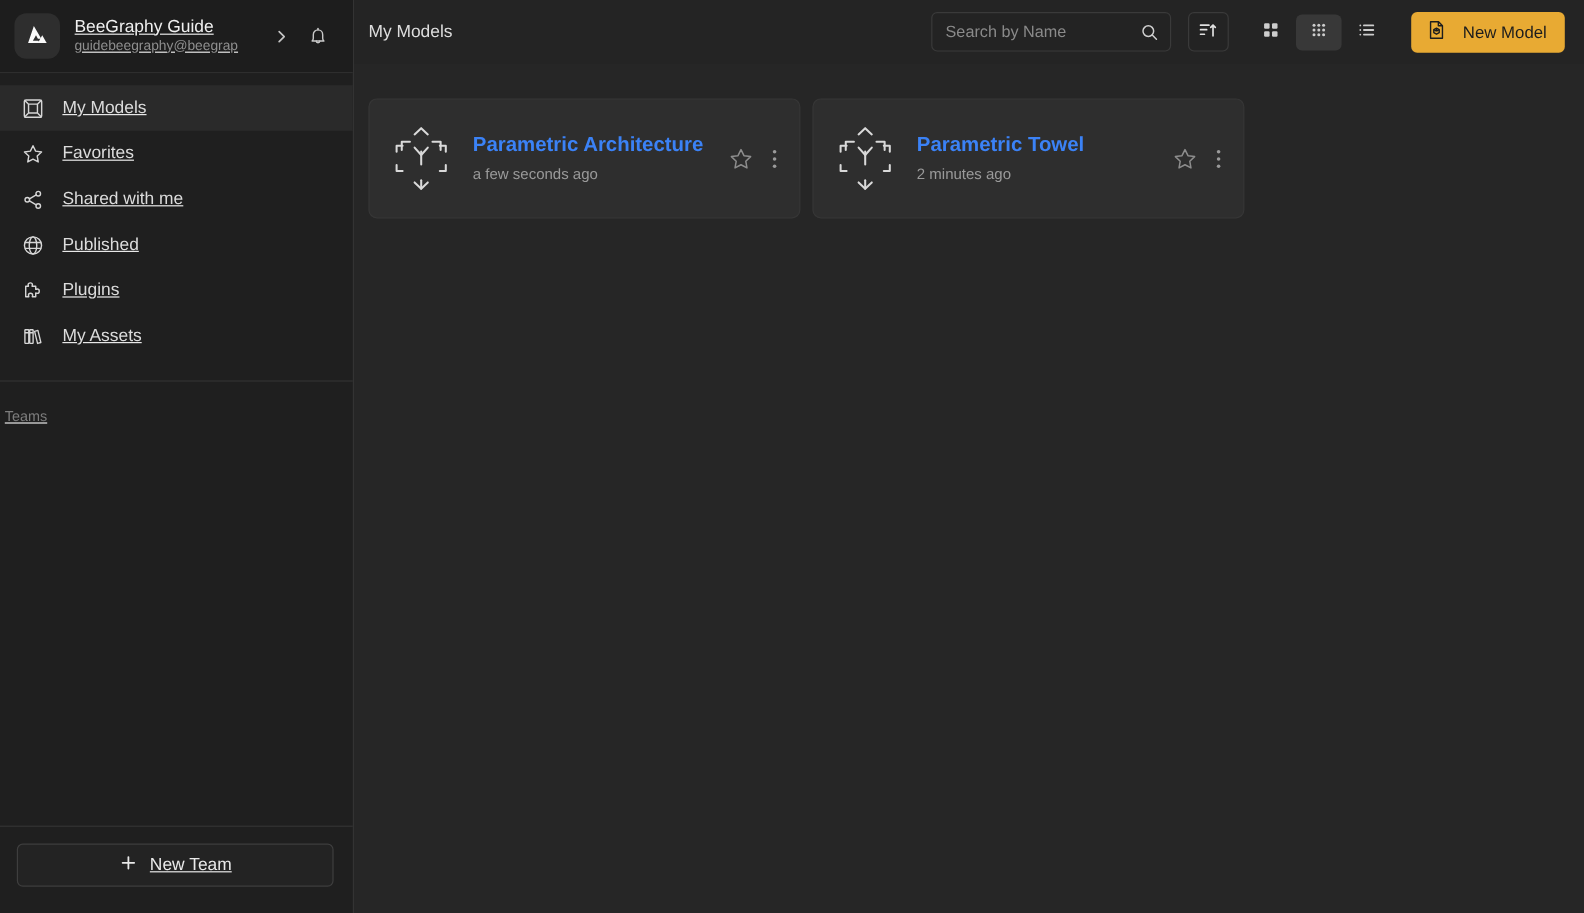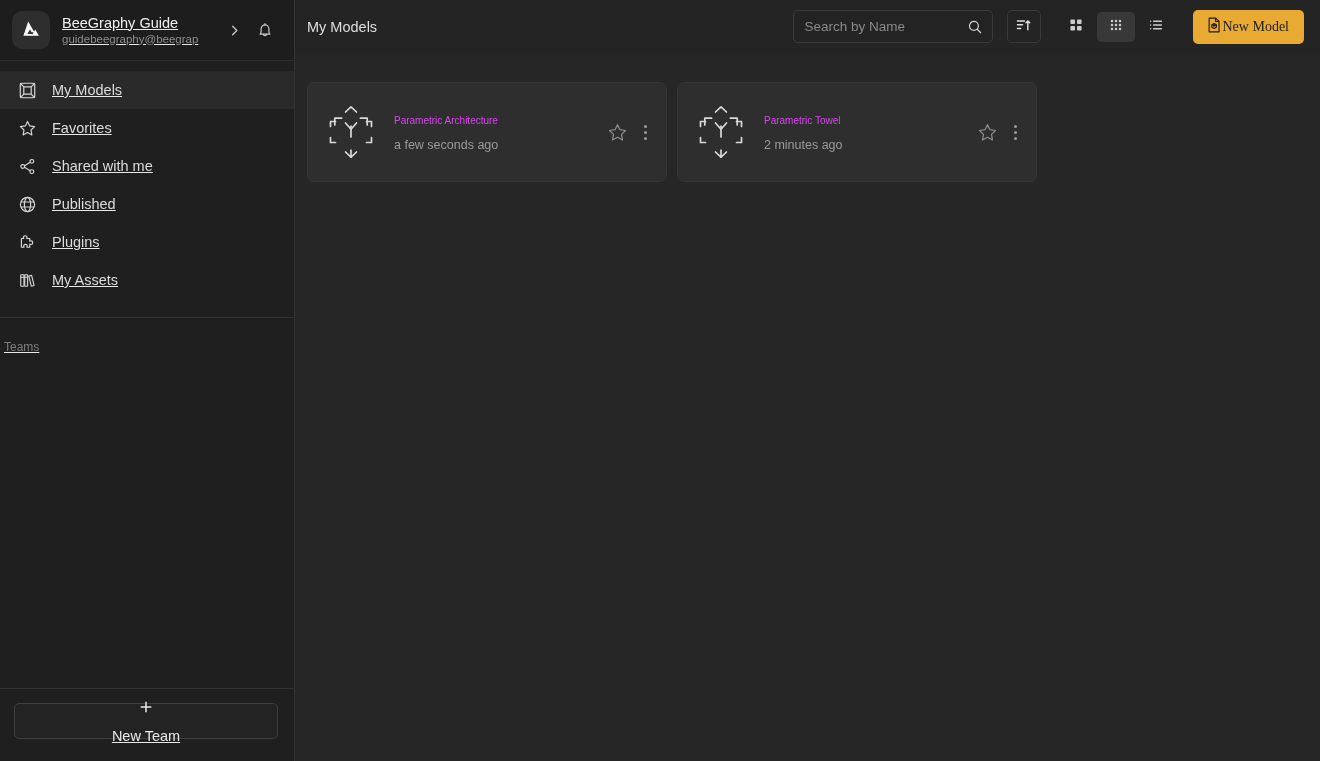--- a/index.html
+++ b/index.html
@@ -157,21 +157,20 @@
     border-radius: 5px;
     background: #232323;
     color: #e9e9e9;
     font-size: 14.5px;
     font-family: "Liberation Sans", sans-serif;
     display: flex;
     align-items: center;
     justify-content: center;
     gap: 10px;
     cursor: pointer;
-    flex-direction: column;
   }
 
   
   .main {
     flex: 1 1 auto;
     height: 761px;
     background: #262626;
     display: flex;
     flex-direction: column;
     min-width: 0;
@@ -266,24 +265,24 @@
 
   .new-model-btn {
     margin-left: 18px;
     height: 34px;
     padding: 0 15px 0 12px;
     border-radius: 5px;
     border: none;
     background: #e8aa33;
     color: #1d1d1d;
     font-size: 14px;
-    font-family: Liberation Serif, serif;
-    display: flex;
-    align-items: center;
-    gap: 0;
+    font-family: Liberation Sans, sans-serif;
+    display: flex;
+    align-items: center;
+    gap: 13px;
     cursor: pointer;
     flex: 0 0 auto;
   }
 
   
   .content {
     flex: 1 1 auto;
     padding: 29px 0 0 12px;
     overflow: hidden;
   }
@@ -317,26 +316,27 @@
     color: #d9d9d9;
   }
 
   .card-info {
     flex: 1 1 auto;
     min-width: 0;
     margin-left: 14px;
   }
 
   .card-title {
-    font-size: 10px;
-    color: #d946ef;
+    font-size: 17px;
+    color: #3b82f6;
     line-height: 20px;
     white-space: nowrap;
     overflow: hidden;
     text-overflow: ellipsis;
+    font-weight: bold;
   }
 
   .card-time {
     font-size: 12.5px;
     color: #9a9a9a;
     line-height: 18px;
     margin-top: 5px;
     white-space: nowrap;
   }
 

